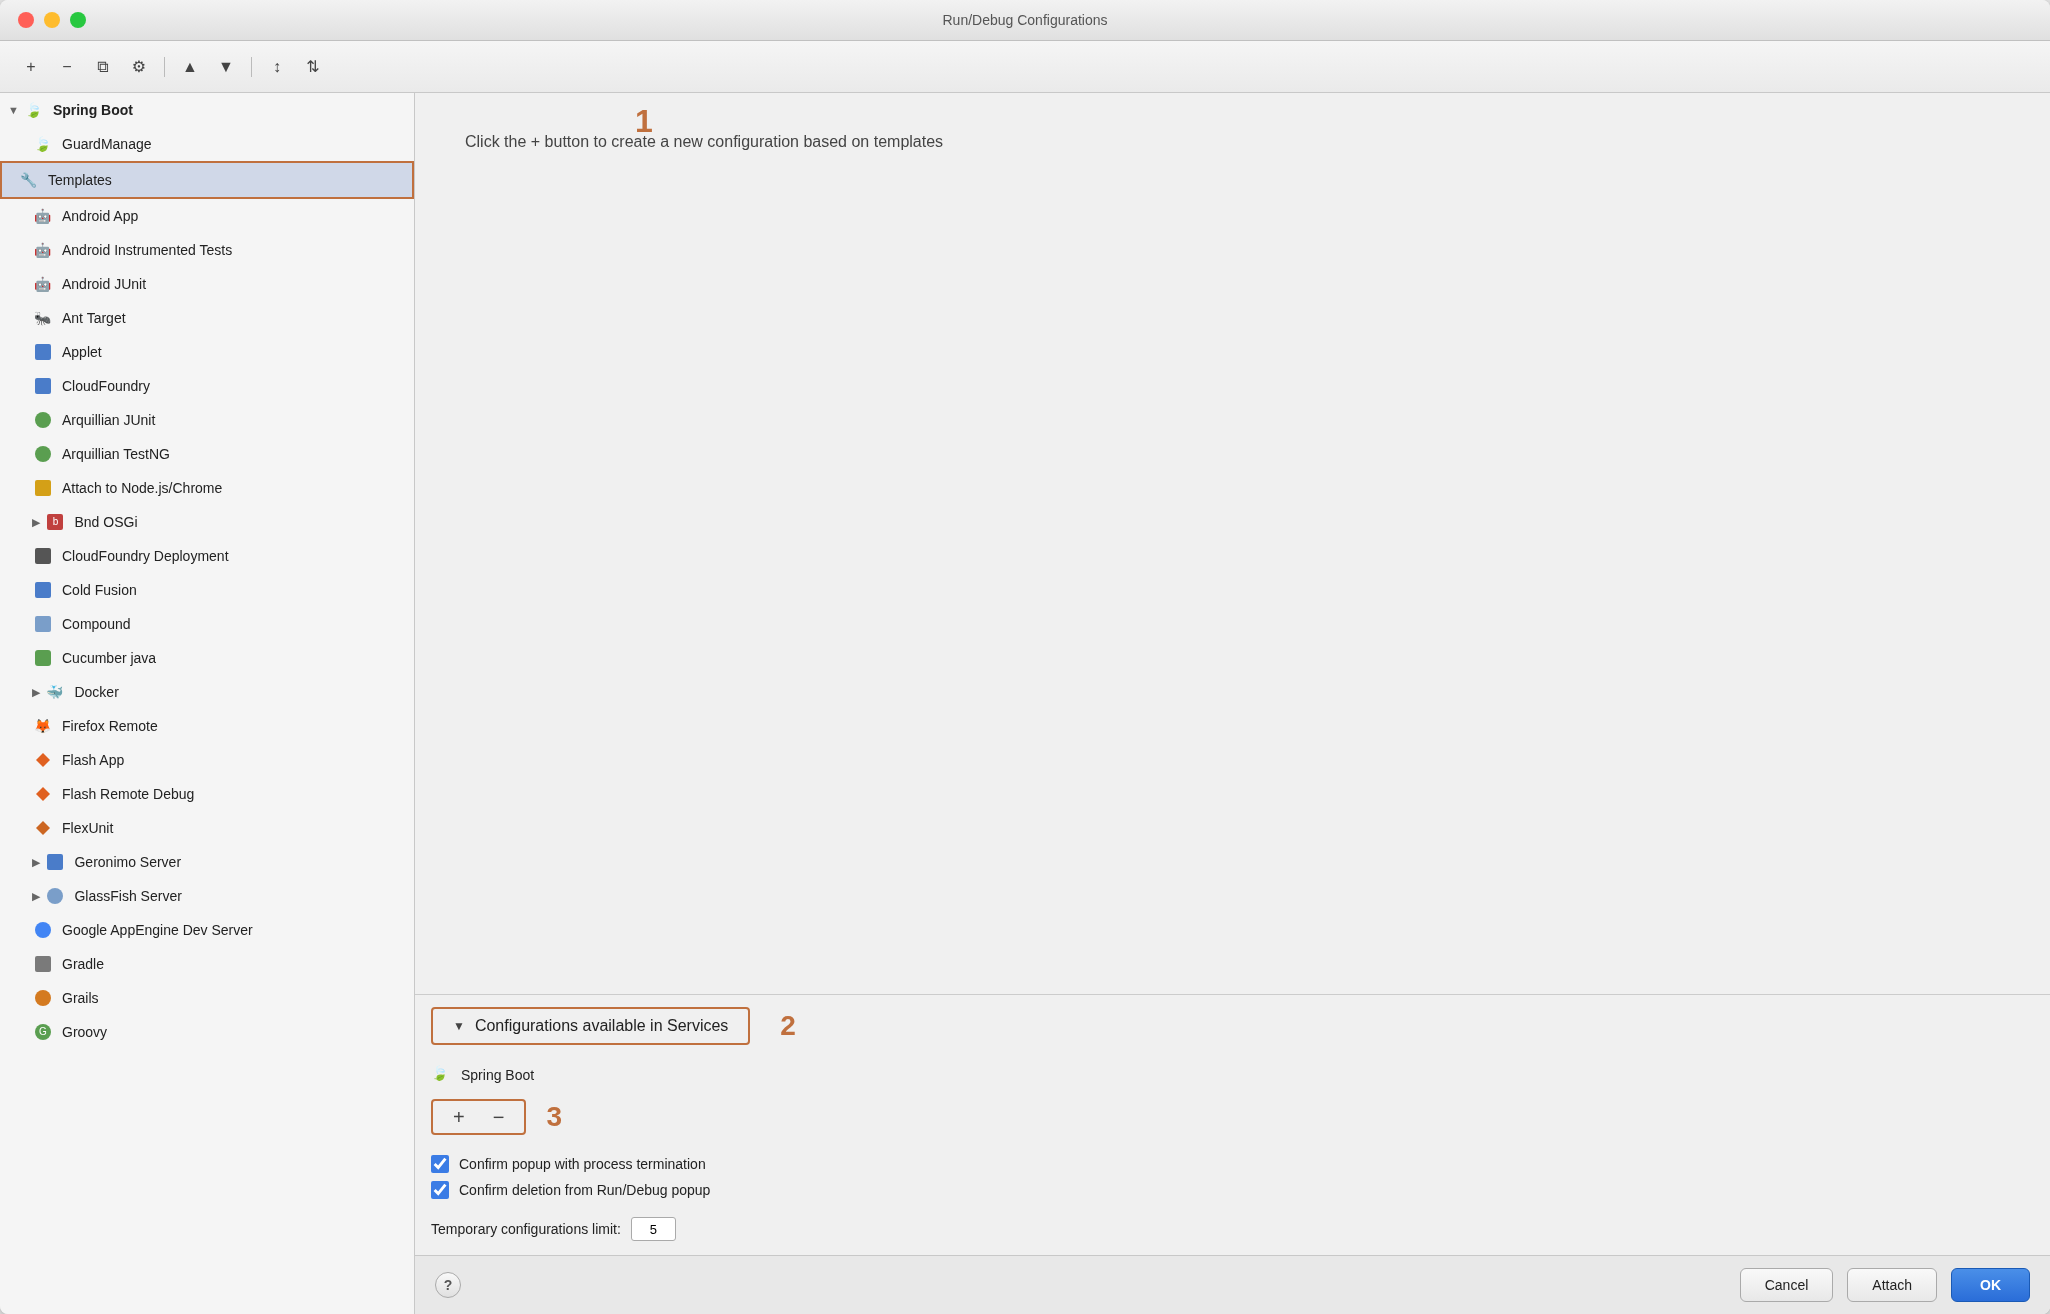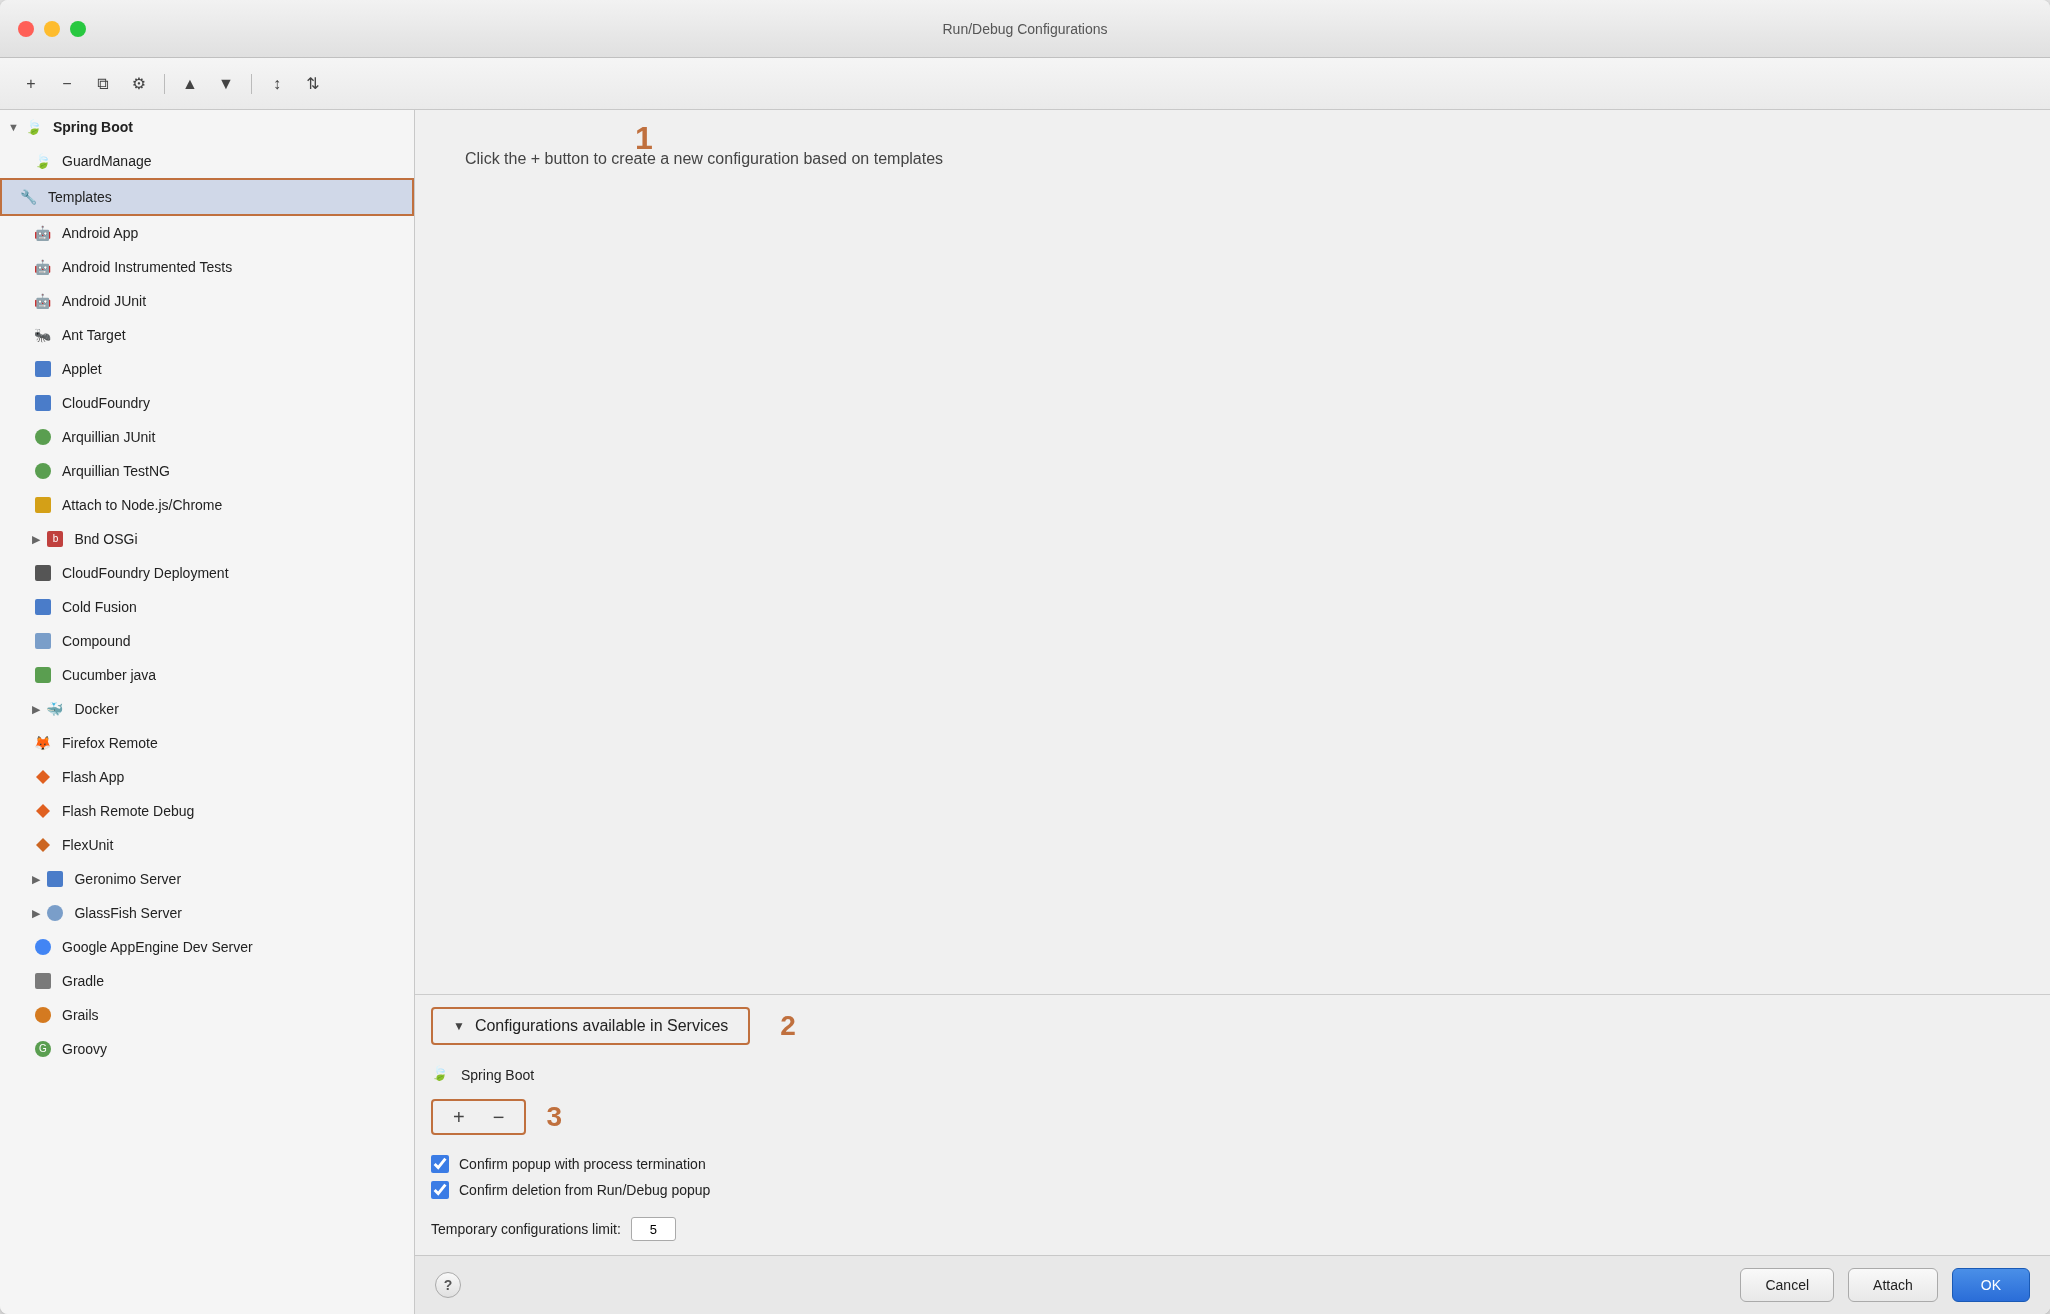--- a/index.html
+++ b/index.html
@@ -18,21 +18,21 @@
       background: #ececec;
       display: flex;
       flex-direction: column;
       border-radius: 8px;
       overflow: hidden;
       box-shadow: 0 2px 10px rgba(0,0,0,0.3);
     }
 
     .titlebar {
       background: linear-gradient(to bottom, #f2f2f2, #e0e0e0);
-      height: 58px;
+      height: 41px;
       display: flex;
       align-items: center;
       justify-content: center;
       position: relative;
       border-bottom: 1px solid #c0c0c0;
       flex-shrink: 0;
     }
 
     .titlebar-buttons {
       position: absolute;
@@ -313,20 +313,21 @@
     }
 
     .btn-ok {
       padding: 8px 28px;
       font-size: 14px;
       border-radius: 6px;
       cursor: pointer;
       border: 1px solid #1a5ab5;
       background: linear-gradient(to bottom, #4a8fe8, #2a6dd8);
       color: white;
+      font-weight: bold;
     }
 
     .help-btn {
       width: 26px;
       height: 26px;
       border-radius: 50%;
       border: 1px solid #aaa;
       background: linear-gradient(to bottom, #f9f9f9, #e0e0e0);
       color: #555;
       font-size: 14px;

